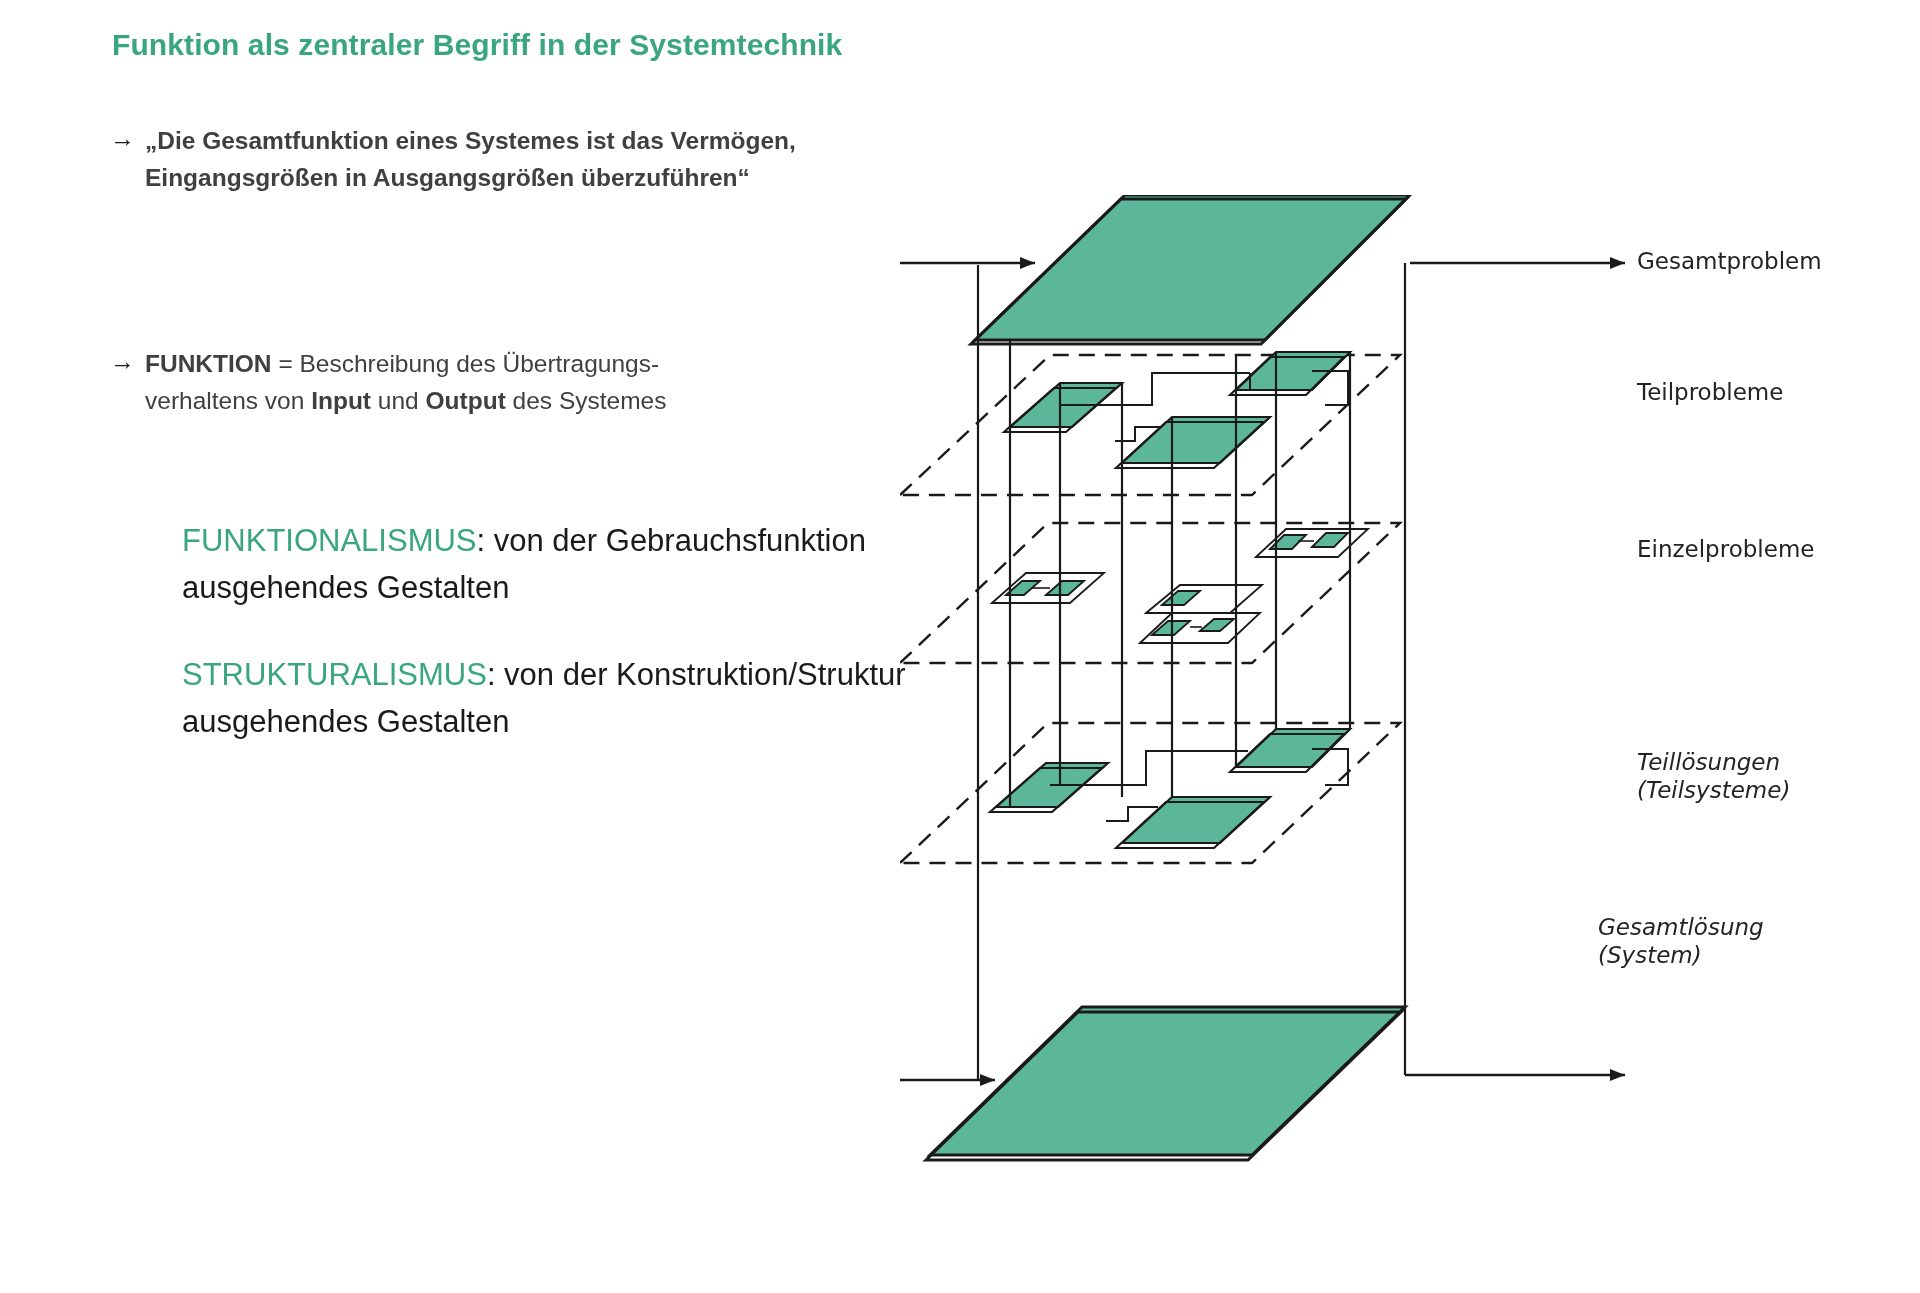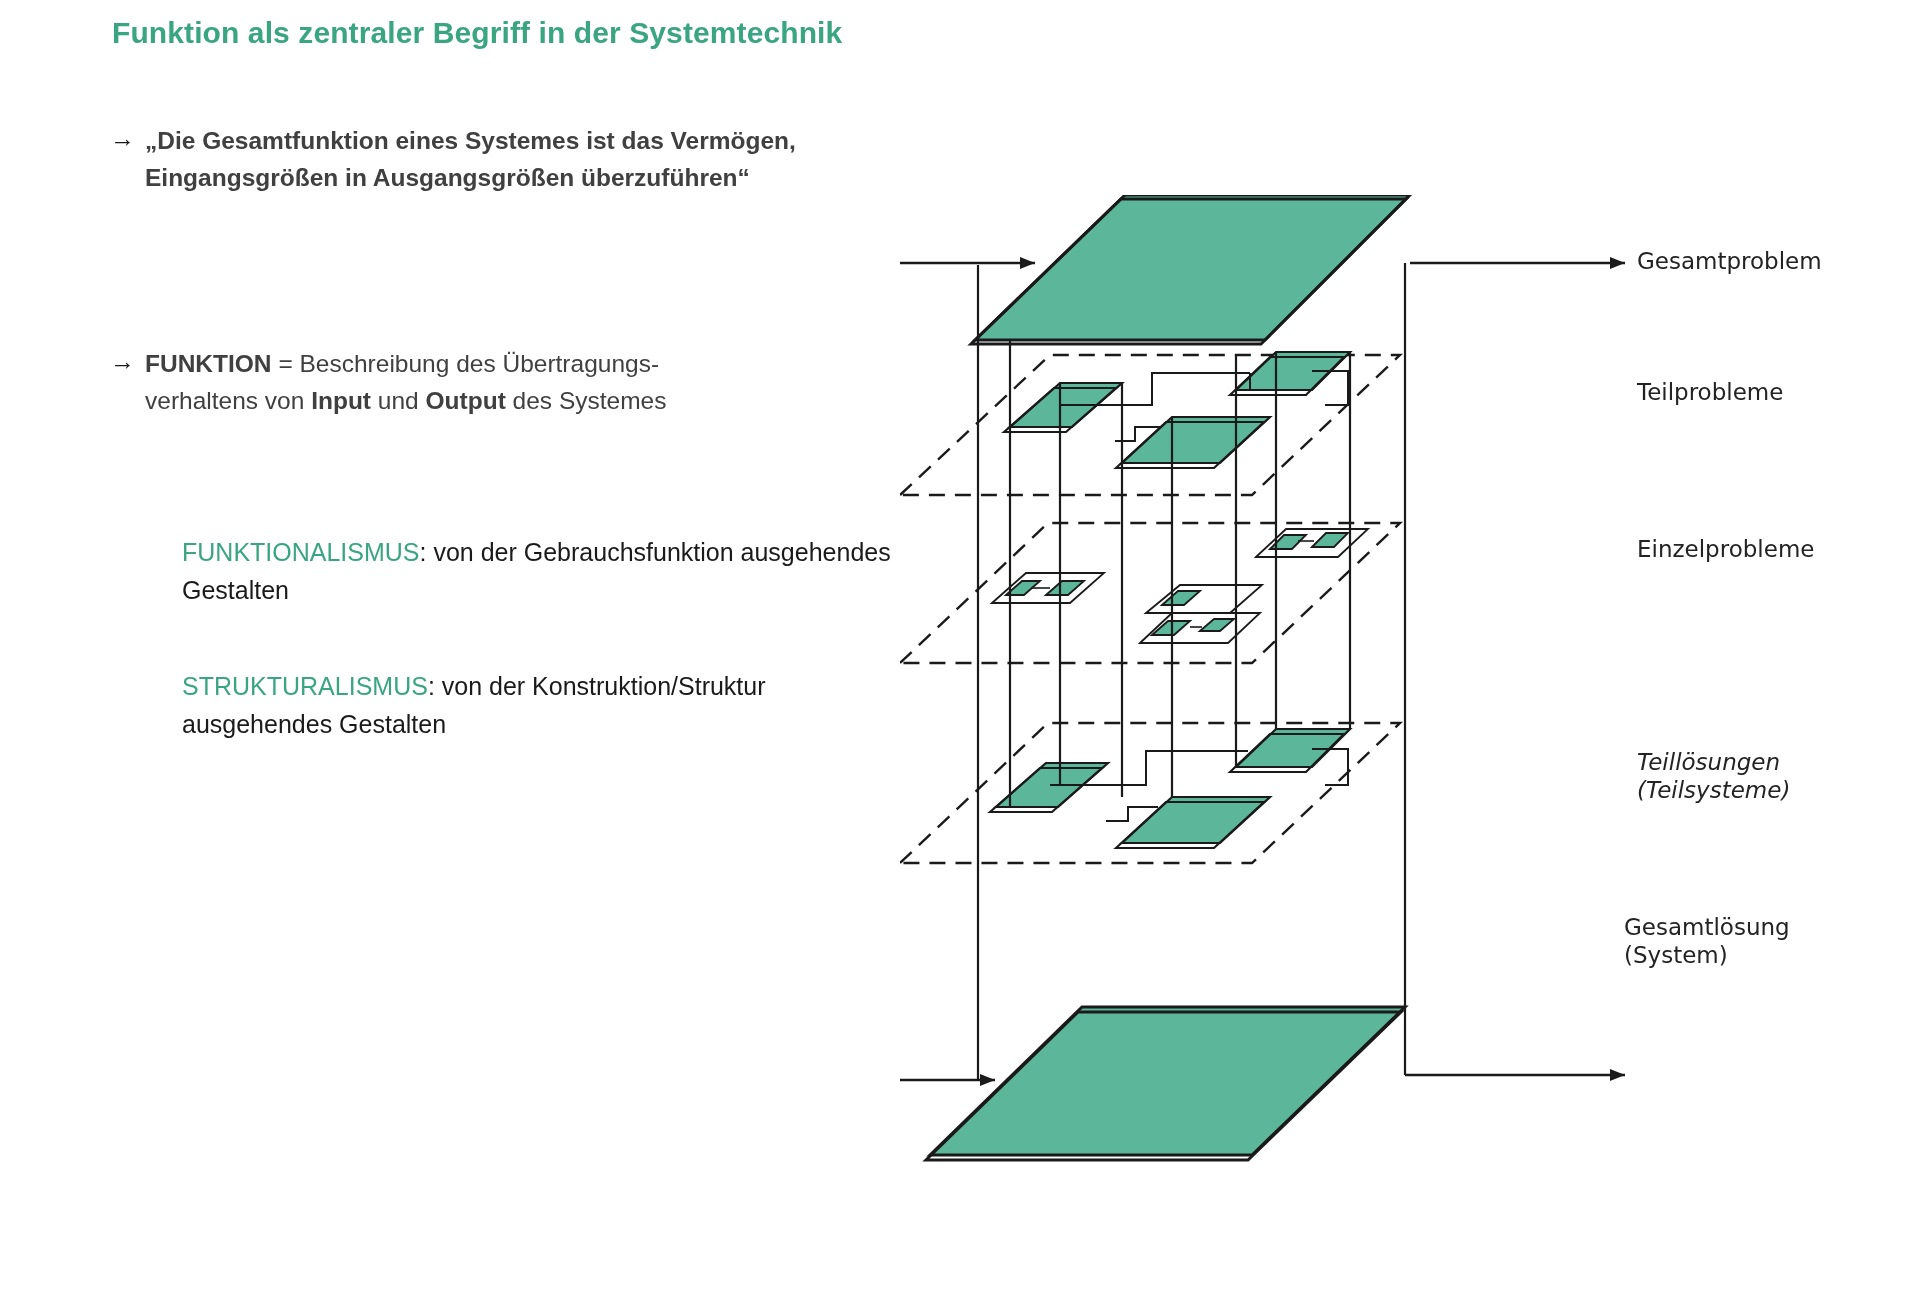--- a/index.html
+++ b/index.html
@@ -17,21 +17,21 @@
   }
   .slide {
     position: absolute;
     inset: 0;
   }
 
   
   .title {
     position: absolute;
     left: 112px;
-    top: 16px;
+    top: 28px;
     font-size: 30px;
     font-weight: bold;
     color: #3aa581;
     letter-spacing: 0.1px;
     white-space: nowrap;
   }
 
   .bullet {
     position: absolute;
     display: flex;
@@ -54,24 +54,23 @@
   #quote .bullet-text { font-weight: bold; }
 
   #funktion { left: 110px; top: 345px; width: 720px; }
   #funktion .bullet-text { font-weight: normal; }
   #funktion .bullet-text b { font-weight: bold; }
 
   .para {
     position: absolute;
     left: 182px;
     width: 740px;
-    font-size: 25px;
+    font-size: 31px;
     line-height: 1.52;
     color: #1a1a1a;
-    margin-top: 16px;
   }
   .kw { color: #3aa581; }
   #p-funktionalismus { top: 517px; }
   #p-strukturalismus { top: 651px; }
   #p-formalismus     { top: 785px; }
 
   
   .figure {
     position: absolute;
     left: 900px;
@@ -87,21 +86,21 @@
     font-size: 23px;
     line-height: 1.22;
     color: #232323;
     white-space: pre-line;
   }
   #lbl-gesamtproblem   { left: 737px; top: 52px; }
   #lbl-teilprobleme    { left: 737px; top: 183px; }
   #lbl-einzelprobleme  { left: 737px; top: 340px; }
   #lbl-einzelloesungen { left: 737px; top: 411px; }
   #lbl-teilloesungen   { left: 737px; top: 553px; font-style: italic; }
-  #lbl-gesamtloesung   { left: 724px; top: 718px; }
+  #lbl-gesamtloesung   { left: 698px; top: 718px; font-style: italic; }
 </style>
 </head>
 <body>
 
 <div class="slide">
 
   <div class="title">Funktion als zentraler Begriff in der Systemtechnik</div>
 
   <div class="bullet" id="quote">
     <span class="arrow">→</span>

